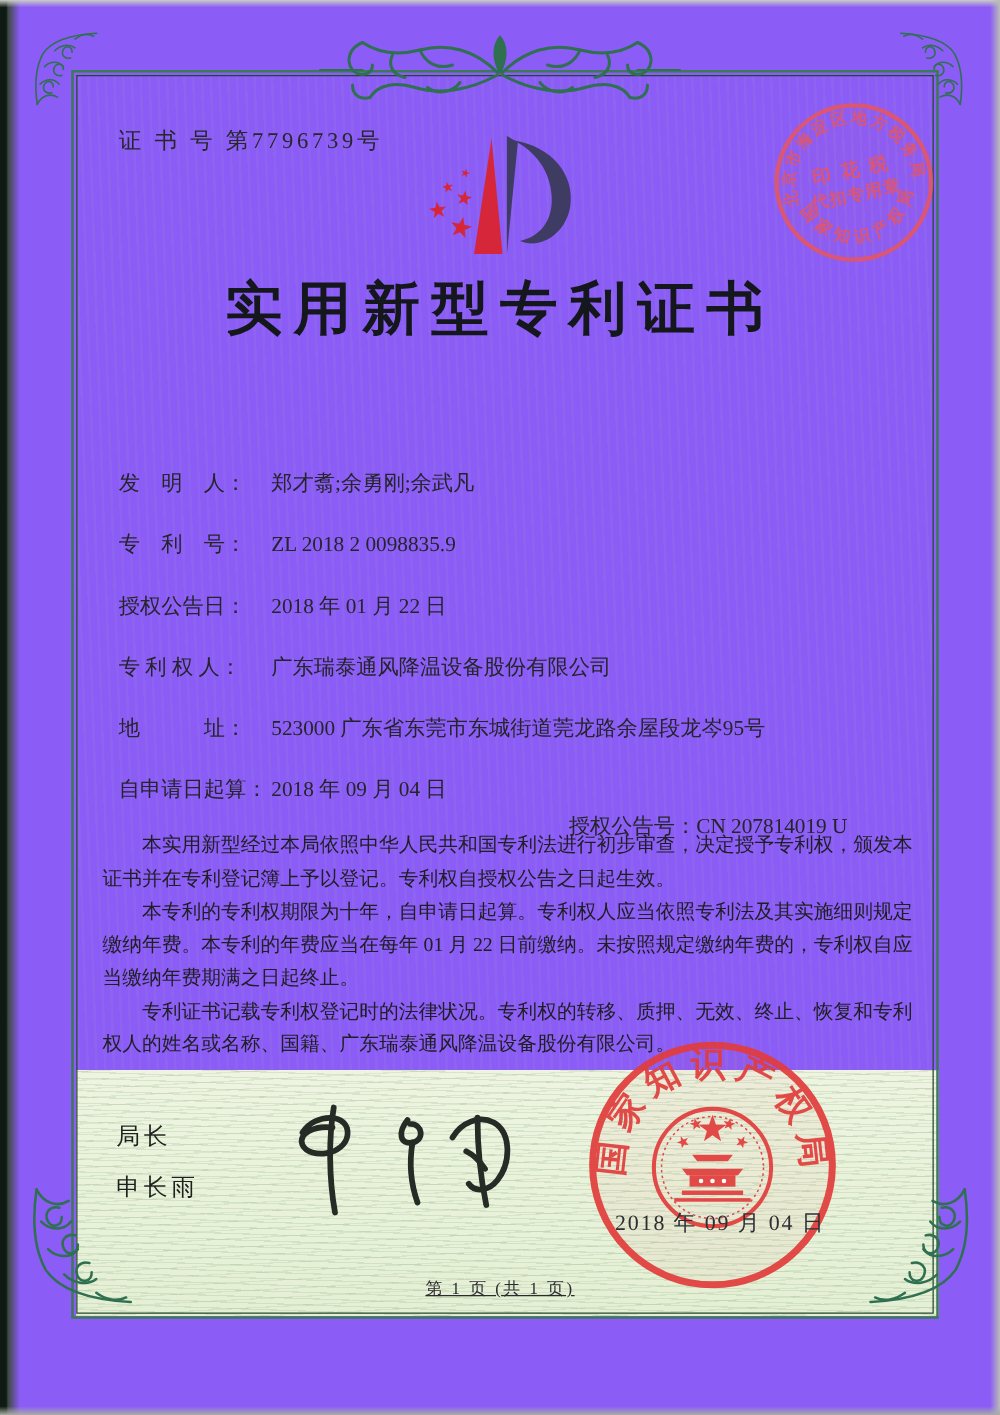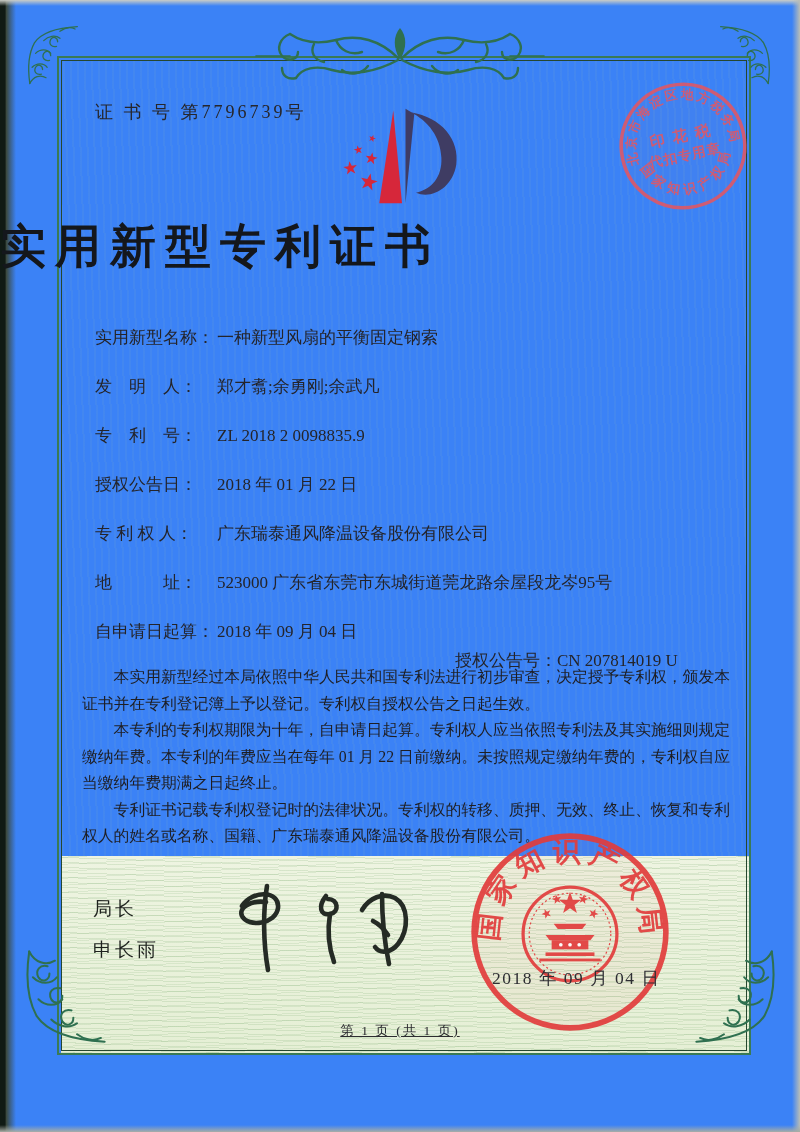--- a/index.html
+++ b/index.html
@@ -3,21 +3,21 @@
 <meta charset="utf-8">
 <style>
   :root{
     --green:#2f7050; --green-dark:#26472f;
     --seal-red:#e23c3c; --stamp-red:#e8555e;
     --logo-red:#d6273a; --logo-blue:#3f3c63;
     --ink:#1f2126;
   }
   *{margin:0;padding:0;box-sizing:border-box}
   body{background:#9b9e9a;font-family:"Liberation Serif","DejaVu Serif",serif;}
-  .page{position:relative;width:800px;height:1132px;background:#3b82f6;overflow:hidden;margin:0 auto;}
+  .page{position:relative;width:800px;height:1132px;background:#8b5cf6;overflow:hidden;margin:0 auto;}
   
   .edge-left{position:absolute;left:0;top:0;width:16px;height:100%;
     background:linear-gradient(90deg,#101a14 0 5px,#3c4a40 40%,rgba(130,140,130,0) 100%);}
   .edge-top{position:absolute;left:0;top:0;width:100%;height:6px;
     background:linear-gradient(#c9ccc6,rgba(255,255,255,0));}
   .edge-right{position:absolute;right:0;top:0;width:8px;height:100%;
     background:linear-gradient(270deg,#b9bdb6,rgba(255,255,255,0));}
   .edge-bottom{position:absolute;left:0;bottom:0;width:100%;height:7px;
     background:linear-gradient(0deg,#a8ada5,rgba(255,255,255,0));}
   
@@ -33,21 +33,21 @@
       linear-gradient(#eef4e1,#e5efd5);}
   .ornament-top{position:absolute;left:250px;top:20px;width:300px;height:72px;}
   .flourish{position:absolute;width:92px;height:103px;}
   .fl-bl{left:20px;top:946px;}
   .fl-br{left:689px;top:946px;transform:scaleX(-1);}
   .fl-tl{left:24px;top:22px;width:58px;height:65px;transform:scaleY(-1);}
   .fl-tr{left:716px;top:22px;width:58px;height:65px;transform:scale(-1,-1);}
   
   .cert-no{position:absolute;left:95px;top:100px;font-size:18px;letter-spacing:3px;color:#26262b;}
   .logo{position:absolute;left:332px;top:98px;width:140px;height:116px;}
-  .title{position:absolute;left:0;top:216px;width:100%;text-align:left;
+  .title{position:absolute;left:0;top:216px;width:100%;text-align:center;
     font-size:46px;font-weight:bold;letter-spacing:9px;color:#14171c;}
   .tax-stamp{position:absolute;left:597px;top:60px;width:172px;height:172px;
     transform:rotate(-12deg);opacity:.85;}
   .field-row{position:absolute;left:95px;width:620px;font-size:17px;color:#24242a;white-space:nowrap;}
   .field-row .lab{display:inline-block;min-width:122px;}
   .grant-group{position:absolute;left:455px;top:620px;font-size:17px;color:#24242a;white-space:nowrap;margin-top:29px;}
   .paras{position:absolute;left:82px;top:632px;width:648px;font-size:15.8px;
     line-height:1.68;text-align:justify;color:#1e1e23;margin-top:32px;}
   .paras p{text-indent:2em;margin:0;}
   .director{position:absolute;left:93px;top:896px;font-size:19px;letter-spacing:3px;color:#1d211d;z-index:4;}
@@ -148,23 +148,20 @@
     </text>
     <text fill="#e8555e" font-size="13" font-weight="bold" letter-spacing="4.5" font-family="'Liberation Serif',serif">
       <textPath href="#taxBot" startOffset="50%" text-anchor="middle">国家知识产权局</textPath>
     </text>
     <text x="85" y="80" text-anchor="middle" fill="#e8555e" font-size="15" font-weight="bold" letter-spacing="2">印 花 税</text>
     <text x="85" y="99" text-anchor="middle" fill="#e8555e" font-size="13.5" font-weight="bold" letter-spacing="1">代扣专用章</text>
   </svg>
 
   <div class="title">实用新型专利证书</div>
 
-  <div class="field-row" style="top:326px">
-    <span class="lab">实用新型名称：</span><span>一种新型风扇的平衡固定钢索</span>
-  </div>
   <div class="field-row" style="top:375px">
     <span class="lab">发　明　人：</span><span>郑才翥;余勇刚;余武凡</span>
   </div>
   <div class="field-row" style="top:424px">
     <span class="lab">专　利　号：</span><span>ZL 2018 2 0098835.9</span>
   </div>
   <div class="field-row" style="top:473px">
     <span class="lab">授权公告日：</span><span>2018 年 01 月 22 日</span>
   </div>
   <div class="field-row" style="top:522px">

